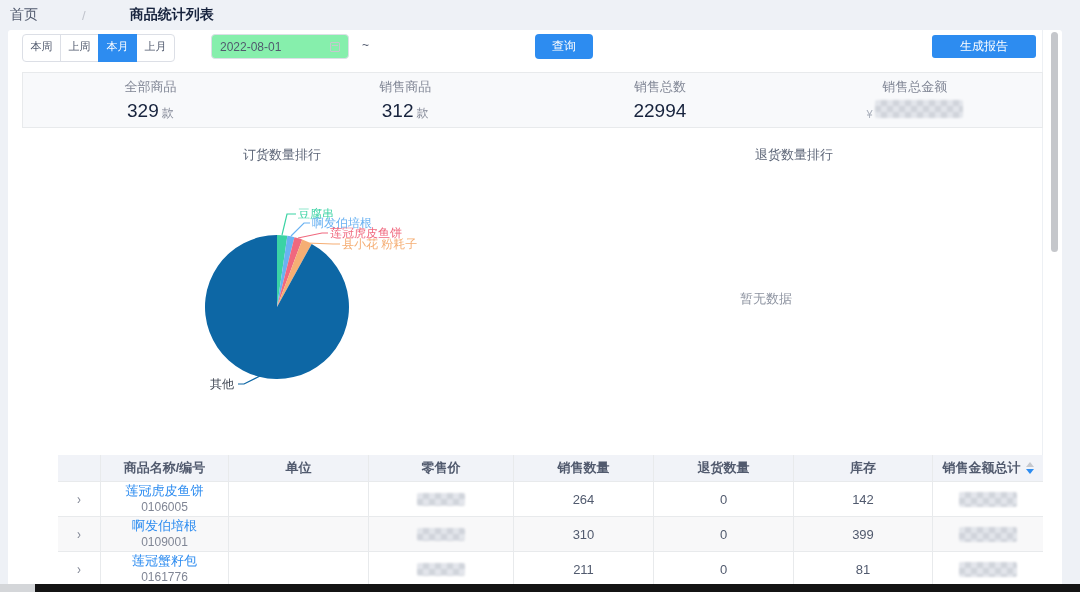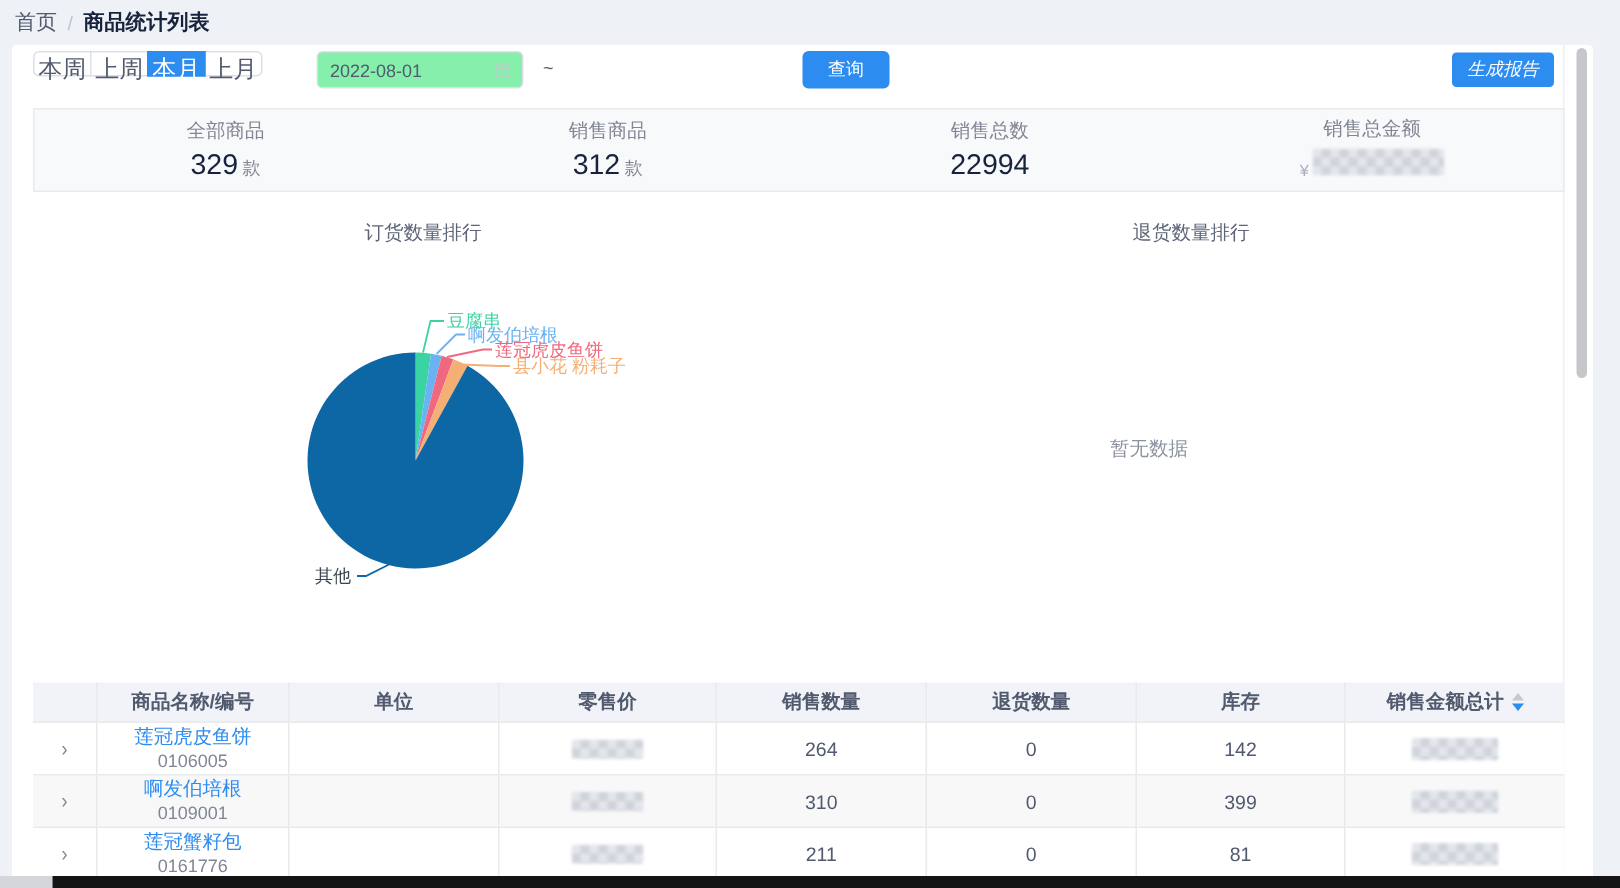--- a/index.html
+++ b/index.html
@@ -1,47 +1,47 @@
 <!DOCTYPE html>
 <html><head>
 <meta charset="utf-8">
 <style>
   * { margin:0; padding:0; box-sizing:border-box; }
   html,body { width:1080px; height:592px; overflow:hidden; }
   body { font-family:"Liberation Sans","DejaVu Sans",sans-serif; background:#eef1f6; position:relative; }
 
   
-  .breadcrumb { position:absolute; left:10px; top:0; height:30px; display:flex; align-items:center; font-size:14px; }
+  .breadcrumb { position:absolute; left:10px; top:0; height:30px; display:flex; align-items:center; font-size:14px;gap:37px; }
   .breadcrumb .home { color:#515a6e; cursor:pointer; }
   .breadcrumb .sep { color:#c0c4cc; margin:0 7px; font-size:13px; }
   .breadcrumb .current { color:#17233d; font-weight:bold; }
 
   
   .card { position:absolute; left:8px; top:30px; width:1054px; height:562px; background:#fff; border-radius:3px; }
   .track-divider { position:absolute; left:1034px; top:0; width:1px; height:100%; background:#edf0f4; }
 
   
   .toolbar { position:absolute; left:14px; top:4px; right:14px; height:26px; }
   .range-group { position:absolute; left:0; top:0; display:flex; }
-  .range-tab { width:39px; height:17px; line-height:23px; text-align:center; font-size:16px; color:#515a6e;
+  .range-tab { width:39px; height:28px; line-height:23px; text-align:center; font-size:11px; color:#515a6e;
     background:#fff; border:1px solid #dcdfe6; margin-left:-1px; cursor:pointer; }
   .range-tab:first-child { border-radius:4px 0 0 4px; margin-left:0; }
   .range-tab:last-child { border-radius:0 4px 4px 0; }
   .range-tab.active { background:#2d8cf0; border-color:#2d8cf0; color:#fff; z-index:1; }
   .date-input { position:absolute; top:0; height:25px; width:138px; border:1px solid #dcdfe6; border-radius:4px;
     background:#86efac; font-size:12px; color:#515a6e; display:flex; align-items:center; padding:0 8px; cursor:pointer; }
   .date-input .val { flex:1; }
   .cal-icon { width:10px; height:10px; border:1px solid #c5c8ce; border-radius:1px; position:relative; }
   .cal-icon:before { content:""; position:absolute; left:1px; right:1px; top:2px; height:1px; background:#c5c8ce; }
   .date-start { left:189px; } .date-end { left:355px; }
   .tilde { position:absolute; left:340px; top:4px; font-size:12px; color:#515a6e; }
   .btn { border:none; border-radius:4px; background:#2d8cf0; color:#fff; font-size:12px; cursor:pointer;
     font-family:inherit; }
   .btn-query { position:absolute; left:513px; top:0; width:58px; height:25px; }
-  .btn-report { position:absolute; right:12px; top:1px; height:23px; padding:0 10px; border-radius:3px;font-style:italic; }
+  .btn-report { position:absolute; right:12px; top:1px; height:23px; padding:0 28px; border-radius:3px; }
 
   
   .stats { position:absolute; left:14px; top:42px; width:1021px; height:56px; background:#f8f9fb;
     border:1px solid #e8eaec; display:flex; }
   .stat { flex:1; display:flex; flex-direction:column; align-items:center; justify-content:center; }
   .stat .lbl { font-size:13px; color:#808695; margin-bottom:4px; }
   .stat .val { font-size:19px; color:#17233d; }
   .stat .unit { font-size:12px; color:#808695; margin-left:3px; }
   .stat .prefix { font-size:11px; color:#aab0bb; margin-right:2px; }
 
@@ -57,21 +57,21 @@
   .charts { position:absolute; left:14px; top:100px; width:1021px; height:322px; }
   .chart-title { position:absolute; font-size:13px; color:#5c6577; }
   .chart-title.left { left:221px; top:16px; }
   .chart-title.right { left:733px; top:16px; }
   .empty-text { position:absolute; left:718px; top:160px; width:120px; text-align:left; font-size:13px; color:#8d93a0; }
   .pie-svg { position:absolute; left:0; top:0; }
   .pie-label { font-size:12px; }
 
   
   .table { position:absolute; left:14px; top:425px; width:1021px; font-size:13px; }
-  .t-row { display:grid; grid-template-columns:43px 128px 140px 145px 140px 140px 139px 1fr; }
+  .t-row { display:grid; grid-template-columns:43px 128px 140px 145px 140px 140px 139px 1fr;margin-left:36px; }
   .t-head { background:#f1f3f8; height:27px; }
   .t-head .t-cell { color:#515a6e; font-weight:bold; border-bottom:1px solid #e8eaec; }
   .t-cell { display:flex; align-items:center; justify-content:center; border-right:1px solid #e8eaec;
     border-bottom:1px solid #e8eaec; overflow:hidden; }
   .t-row .t-cell:last-child { border-right:none; }
   .t-body-row { height:35px; background:#fff; }
   .t-body-row.striped { background:#f8f8f9; }
   .name-cell { flex-direction:column; justify-content:center; line-height:1.25; }
   .prod-link { color:#2d8cf0; cursor:pointer; font-size:13px; }
   .prod-code { color:#808695; font-size:12px; }

